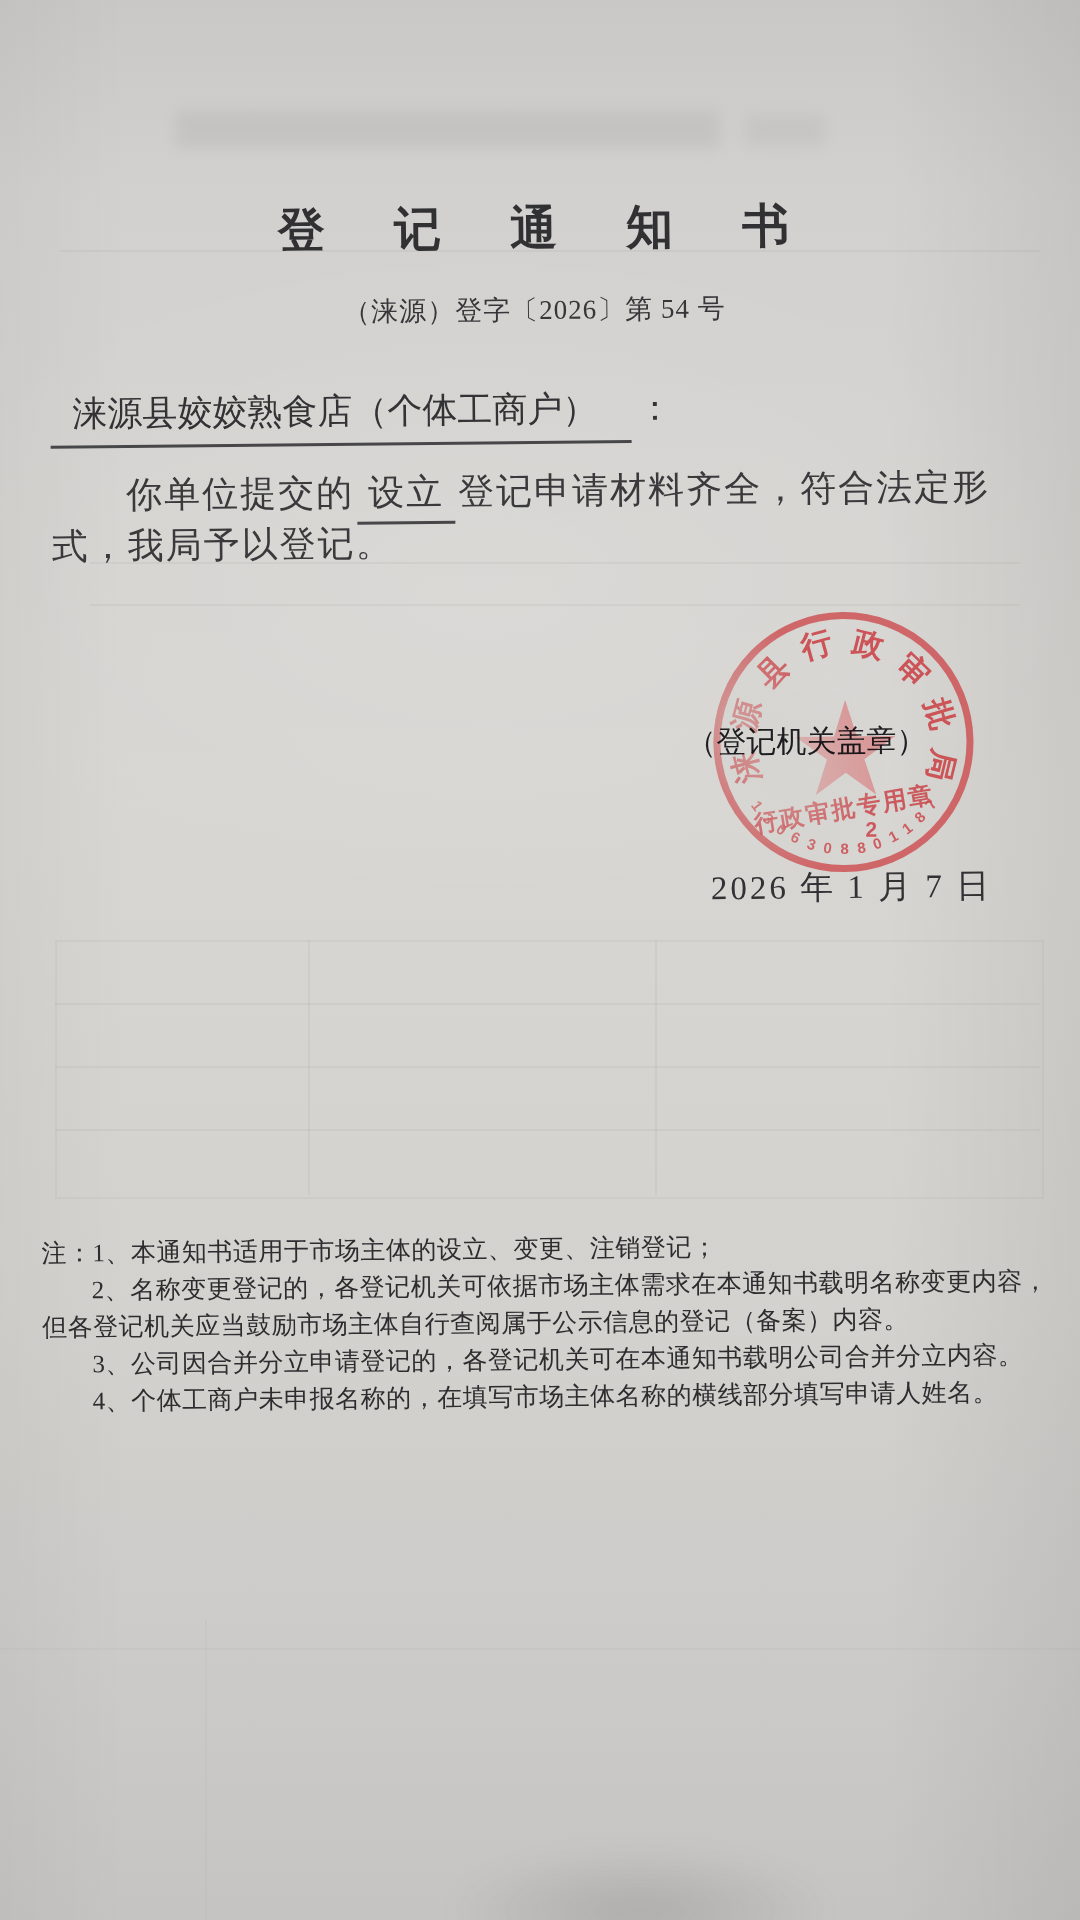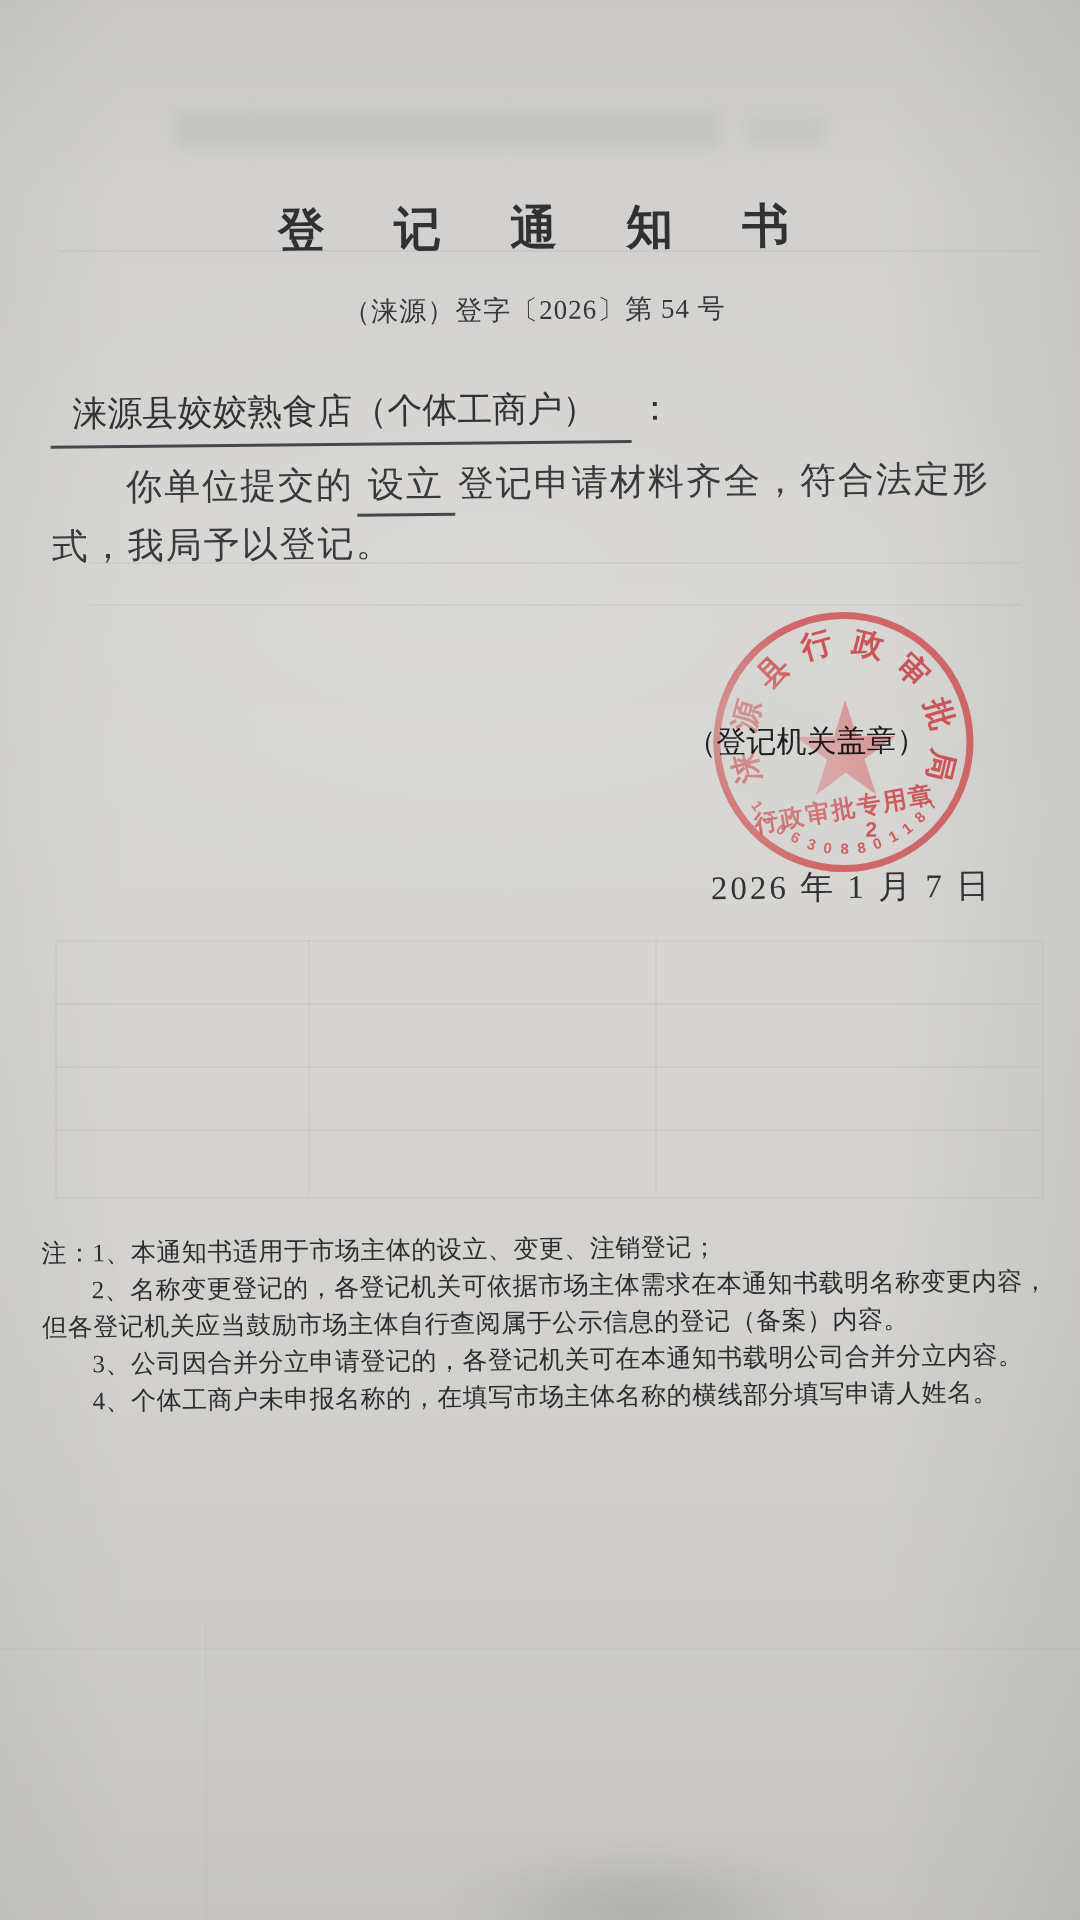--- a/index.html
+++ b/index.html
@@ -28,21 +28,21 @@
     font-family:"Liberation Sans","DejaVu Sans",sans-serif;font-weight:bold;
     font-size:47px;letter-spacing:28px;text-indent:28px;color:#313134;
   }
   .doc-number{position:absolute;top:292px;left:0;width:100%;text-align:center;font-size:27px;color:#37373a;letter-spacing:1px;}
   .addressee{position:absolute;top:386px;left:55px;font-size:35px;color:#333336;white-space:nowrap;}
   .addr-underline{display:inline-block;border-bottom:3px solid #47474a;padding:0 34px 8px 22px;}
   .addr-colon{display:inline-block;margin-left:6px;}
   .body-line{position:absolute;left:55px;right:30px;font-size:36px;color:#3a3a3d;letter-spacing:2px;white-space:nowrap;}
   .body-line.l1{top:451px;padding-left:75px;}
   .body-line.l2{top:518px;}
-  .blank-underline{display:inline-block;border-bottom:3px solid #47474a;padding:0 11px 4px 11px;margin:8px 3px;text-align:right;}
+  .blank-underline{display:inline-block;border-bottom:3px solid #47474a;padding:0 11px 4px 11px;margin:16px 3px;text-align:right;}
 
   
   .stamp{position:absolute;left:715px;top:615px;width:260px;height:260px;mix-blend-mode:multiply;}
   .stamp-ring{position:absolute;inset:0;border:7px solid rgba(205,78,82,0.82);border-radius:50%;}
   .stamp-star{position:absolute;left:80px;top:88px;width:104px;height:104px;background:rgba(217,103,107,0.58);
     clip-path:polygon(50% 0%,61% 35%,98% 35%,68% 57%,79% 91%,50% 70%,21% 91%,32% 57%,2% 35%,39% 35%);}
   .stamp-arc-char{position:absolute;width:34px;height:34px;line-height:34px;text-align:center;
     font-family:"Liberation Sans","DejaVu Sans",sans-serif;font-weight:bold;
     font-size:31px;color:rgba(203,72,76,0.92);}
   .stamp-inner{position:absolute;left:30px;top:181px;width:200px;text-align:center;

